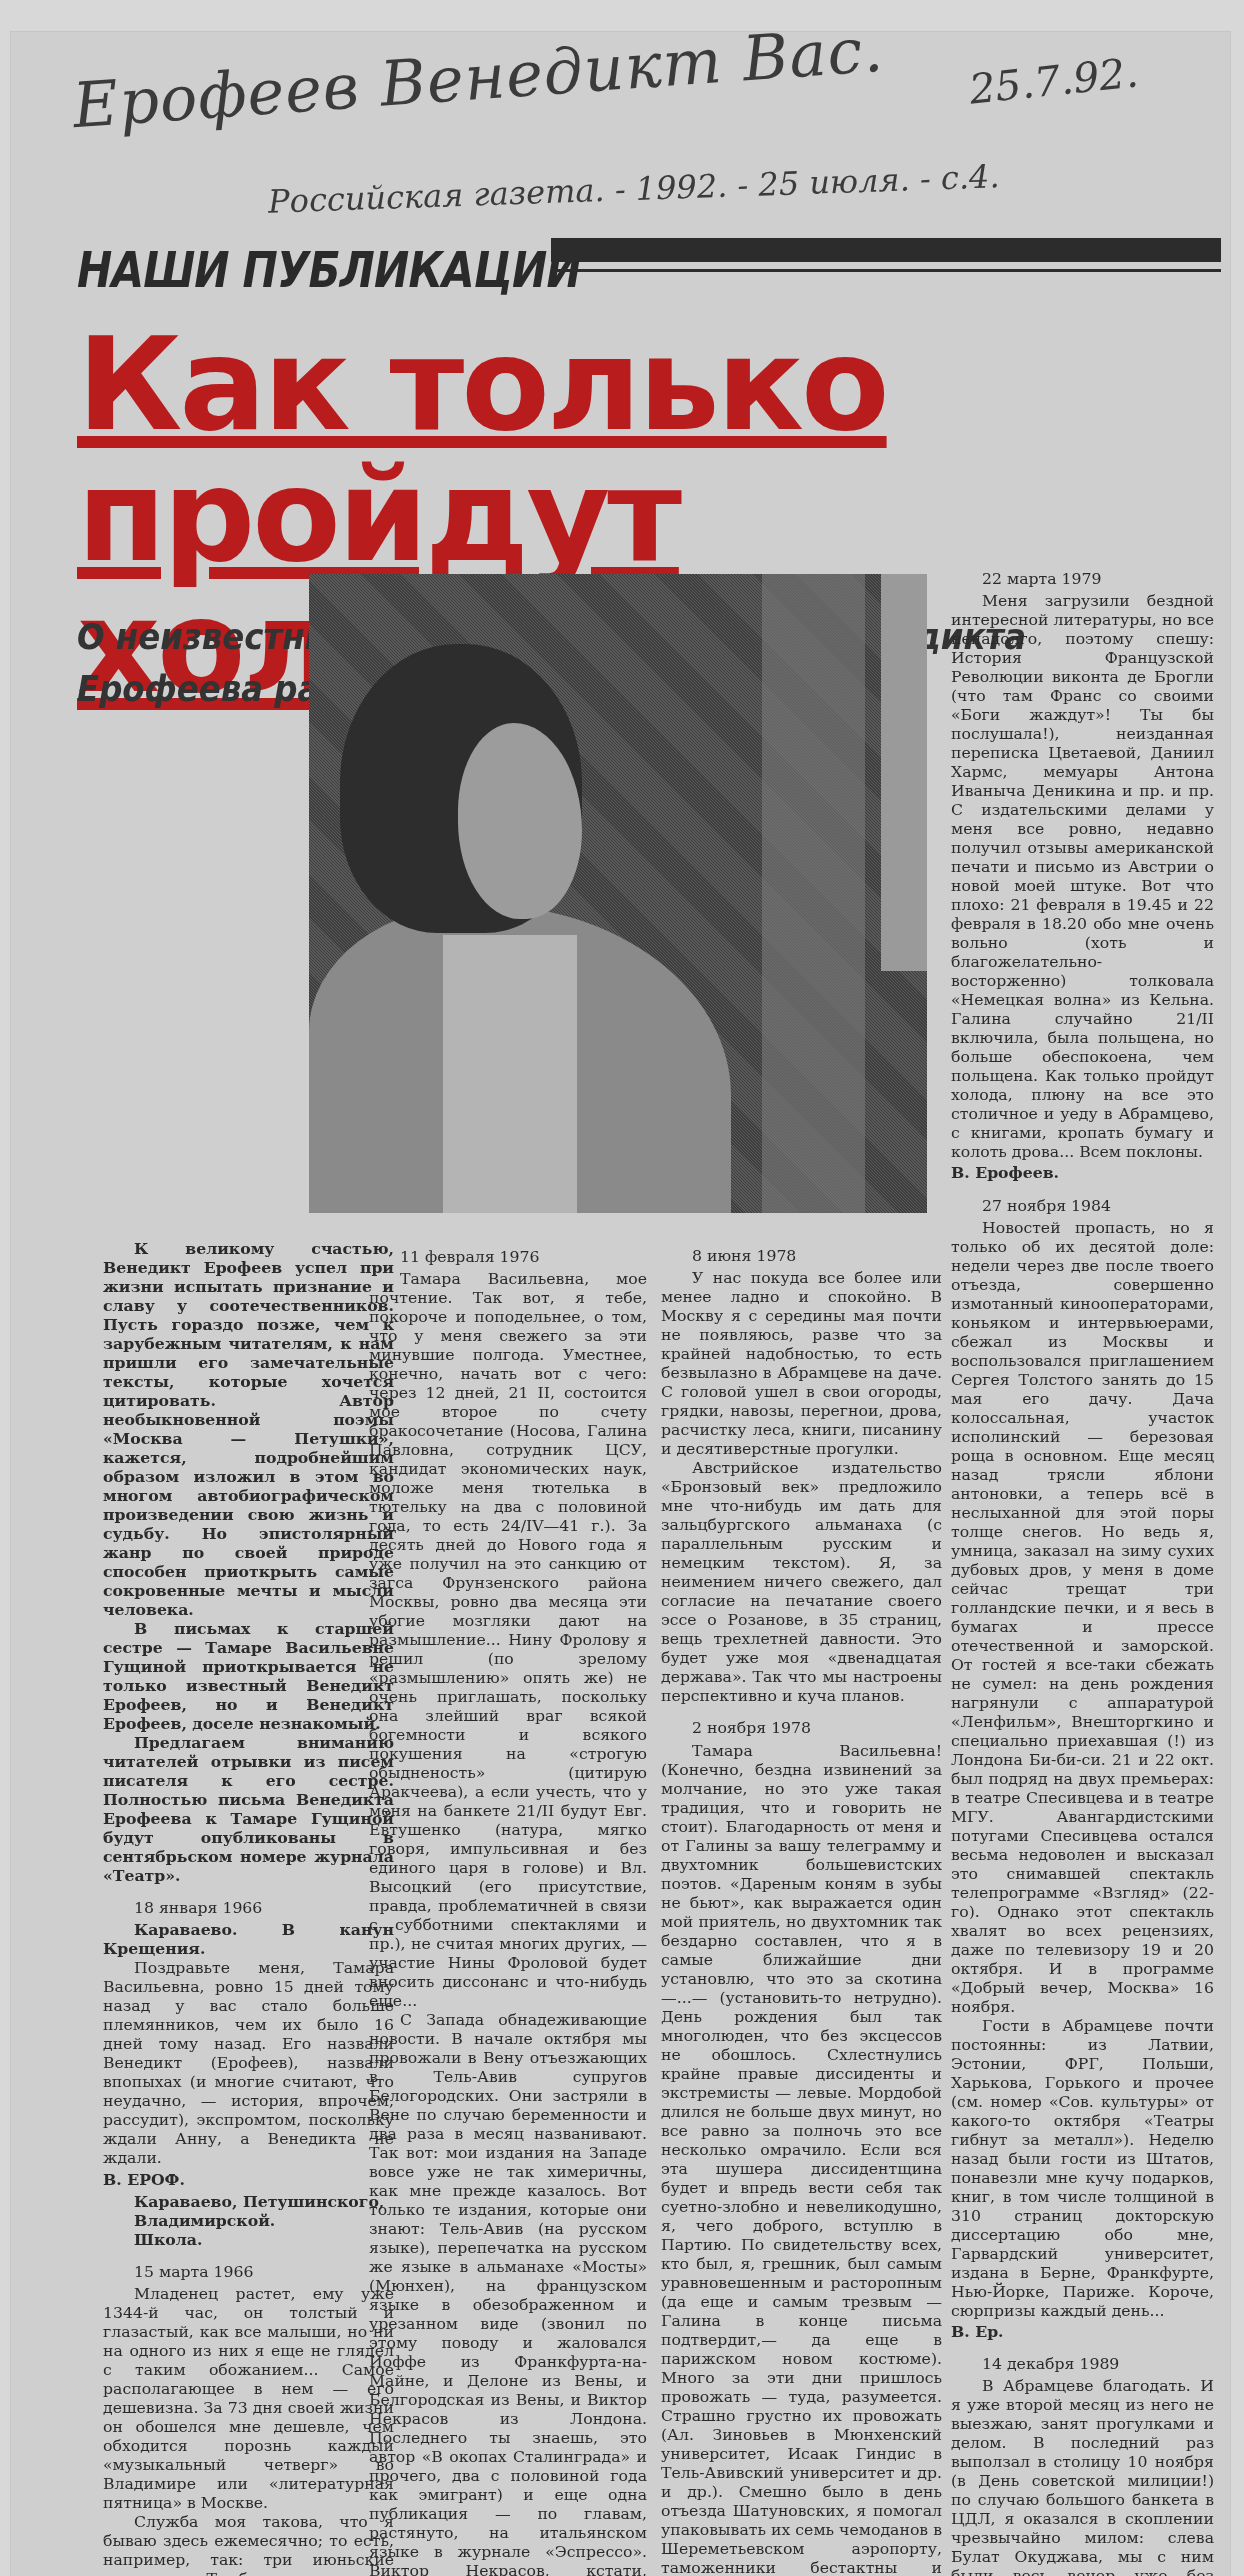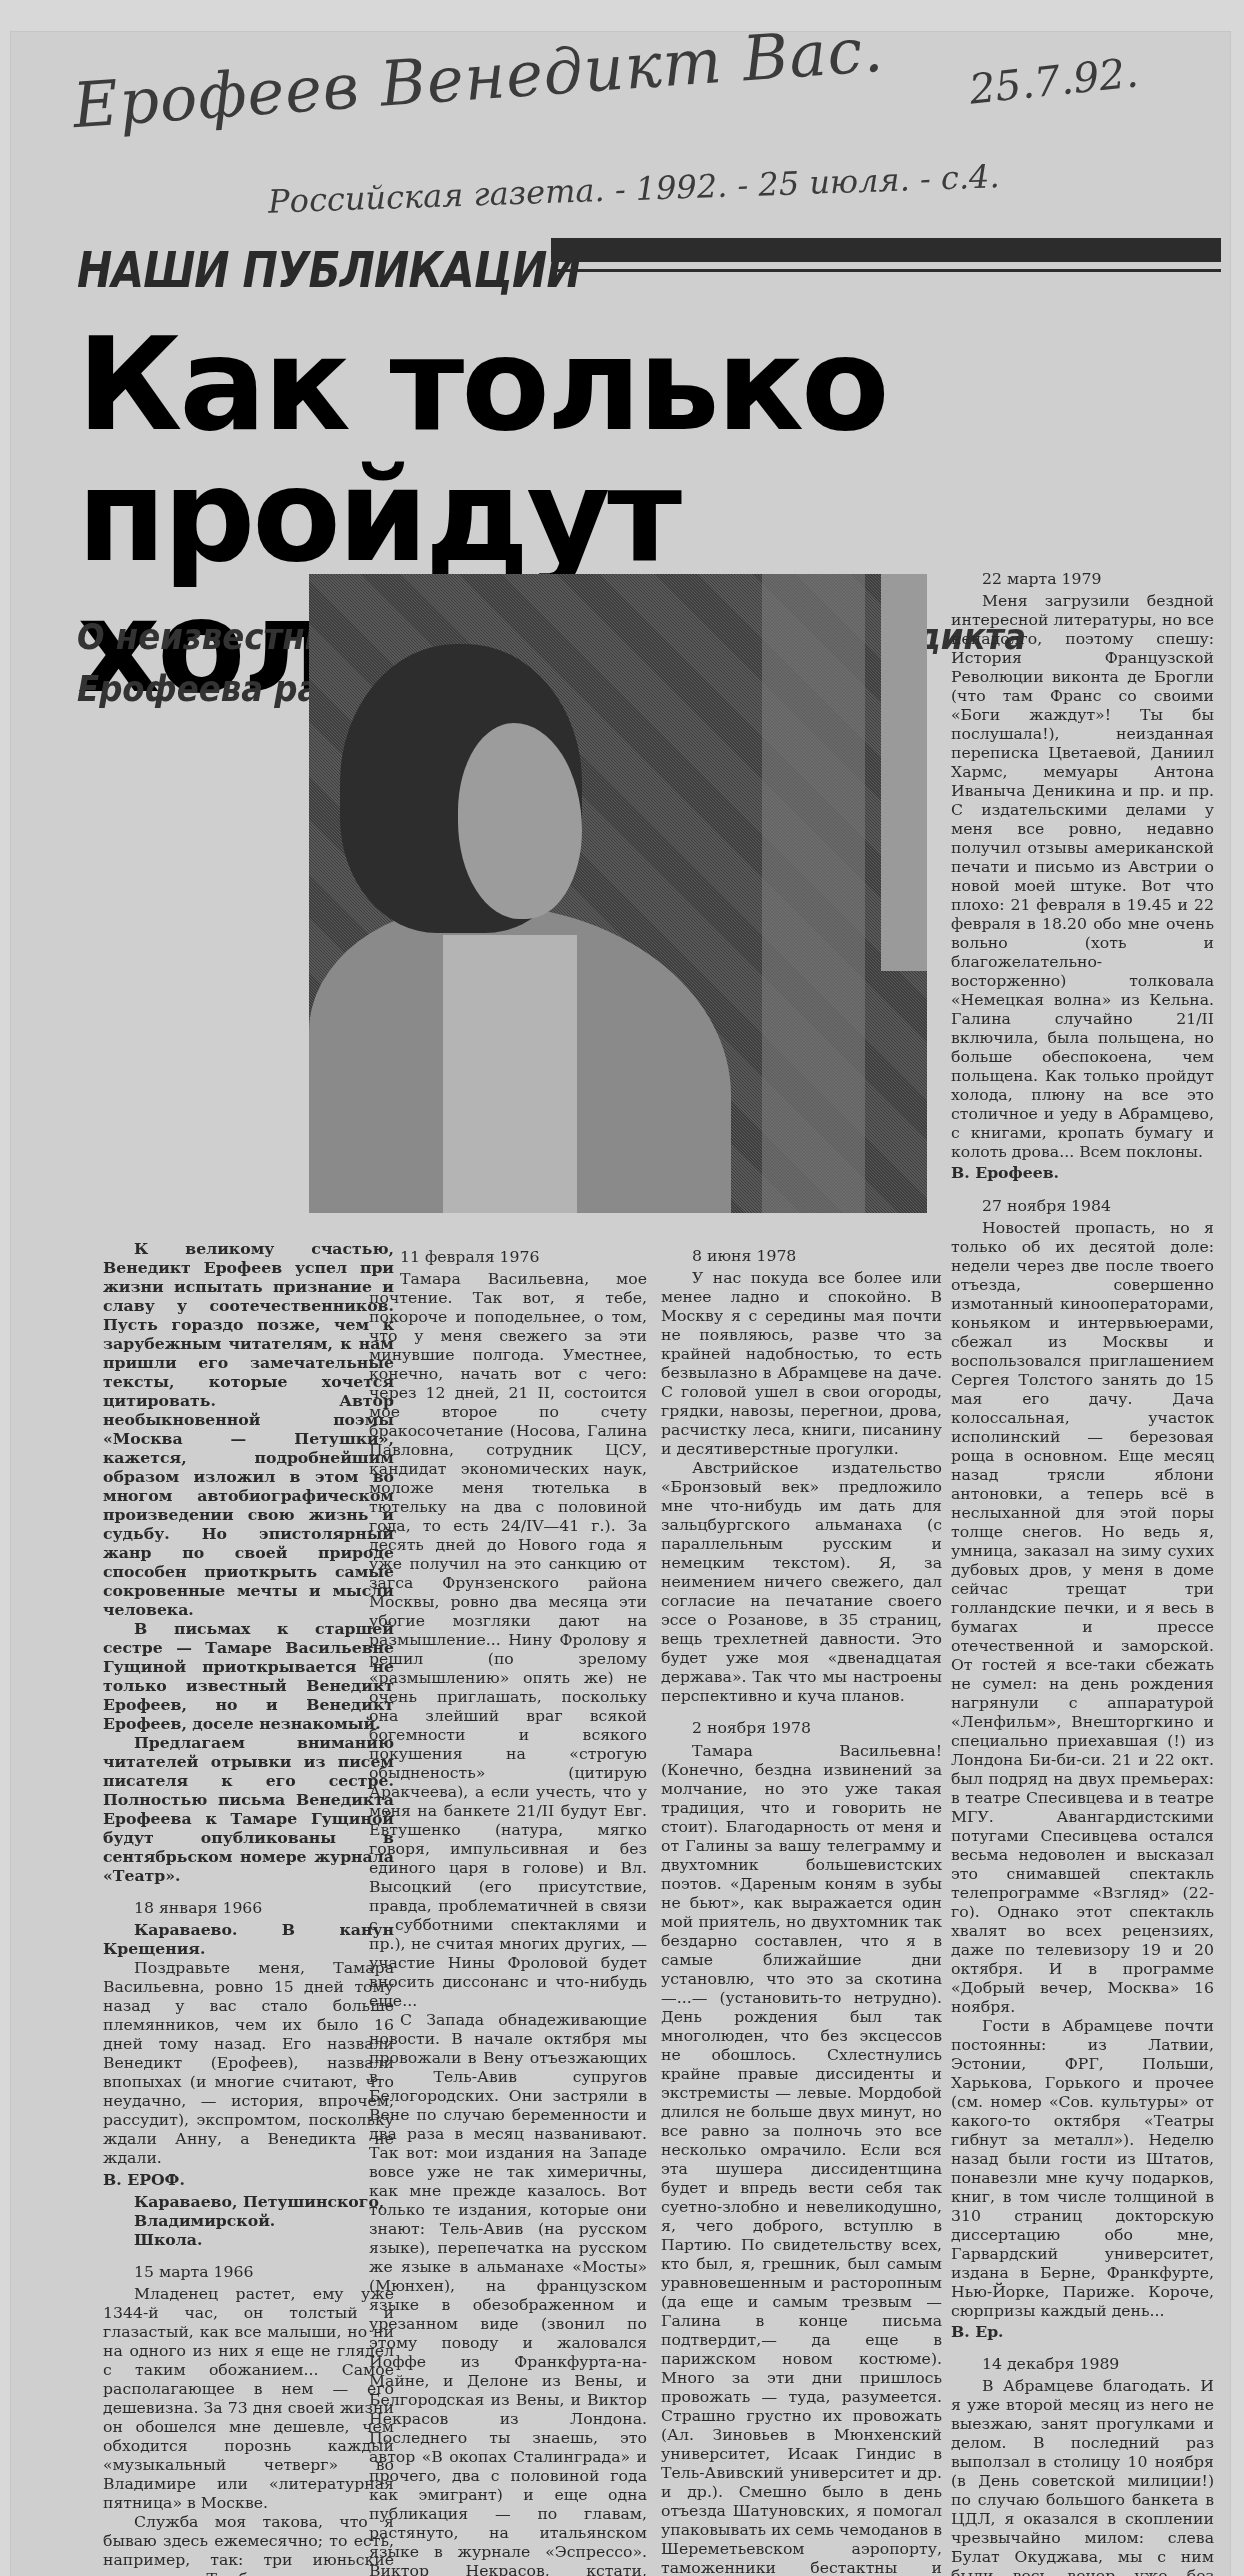--- a/index.html
+++ b/index.html
@@ -10,21 +10,21 @@
   .hand{position:absolute;font-family:"DejaVu Serif",serif;font-style:italic;color:#3b3b3b;}
   #hand-author{left:72px;top:41px;font-size:62px;transform:rotate(-4deg);letter-spacing:1px;}
   #hand-date{left:969px;top:57px;font-size:41px;transform:rotate(-6deg);}
   #hand-source{left:268px;top:170px;font-size:32px;transform:rotate(-2deg);}
   .rubric{position:absolute;left:77px;top:232px;width:1144px;height:62px;}
   .rubric-label{position:absolute;left:0;top:10.3px;font-family:"DejaVu Sans",sans-serif;font-weight:bold;
         font-style:italic;font-size:49px;color:#2a2a2a;letter-spacing:-1px;transform:scaleX(.86);transform-origin:left;}
   .rubric-bar{position:absolute;left:474px;top:6.2px;width:670px;height:24px;background:#2c2c2c;}
   .rubric-line{position:absolute;left:474px;top:37px;width:670px;height:3.1px;background:#2c2c2c;}
   .headline{position:absolute;left:77px;top:319px;width:1133px;font-family:"DejaVu Sans",sans-serif;
-        font-weight:bold;font-size:129px;line-height:131px;color:#000000;letter-spacing:-3.1px;}
+        font-weight:bold;font-size:129px;line-height:131px;color:#b91c1c;letter-spacing:-3.1px;text-decoration:underline;}
   .headline span{display:block;}
   .subhead{position:absolute;left:77px;top:611px;width:1133px;font-family:"DejaVu Sans",sans-serif;
         font-weight:bold;font-style:italic;font-size:36px;line-height:52px;color:#333;transform:scaleX(.9);transform-origin:left;}
   .photo{position:absolute;left:309px;top:574px;width:618px;height:639px;overflow:hidden;
         background:repeating-linear-gradient(45deg,#3d3d3d 0 1px,#5a5a5a 1px 2.1px);}
   .photo .wall{position:absolute;left:453px;top:0;width:103px;height:639px;background:#7a7a7a;opacity:.6;}
   .photo .window{position:absolute;left:572px;top:0;width:46px;height:397px;background:#9a9a9a;}
   .photo .head{position:absolute;left:31px;top:70px;width:242px;height:289px;border-radius:48% 48% 40% 40%;background:#2d2d2d;}
   .photo .face{position:absolute;left:149px;top:149px;width:124px;height:196px;border-radius:45% 55% 45% 50%;background:#9c9c9c;}
   .photo .body{position:absolute;left:0;top:330px;width:422px;height:319px;border-radius:40% 60% 0 0;background:#8a8a8a;}

